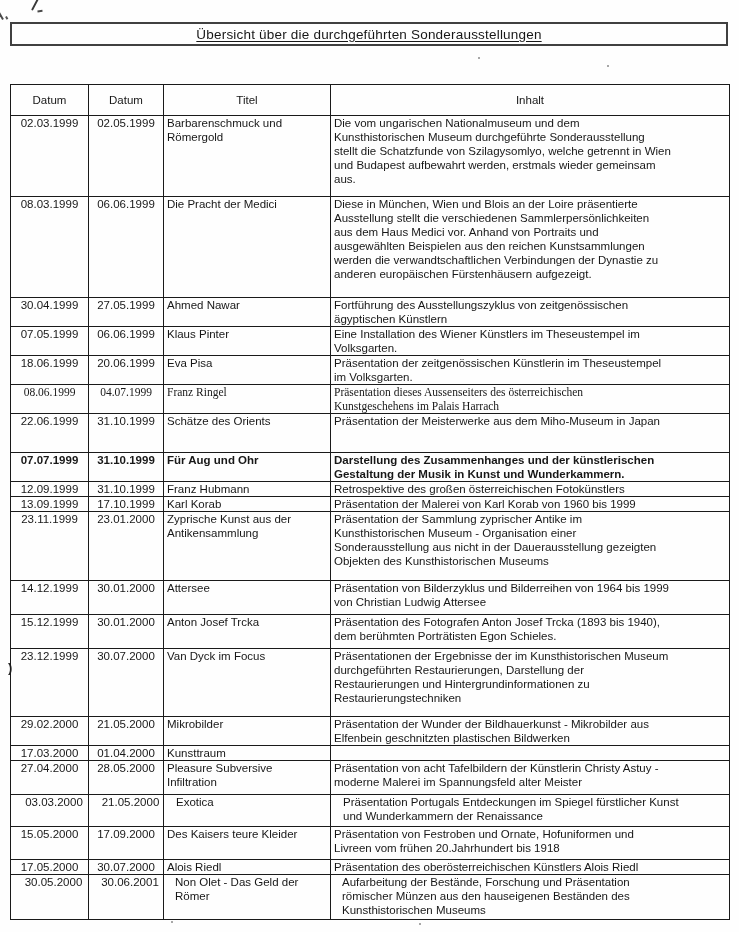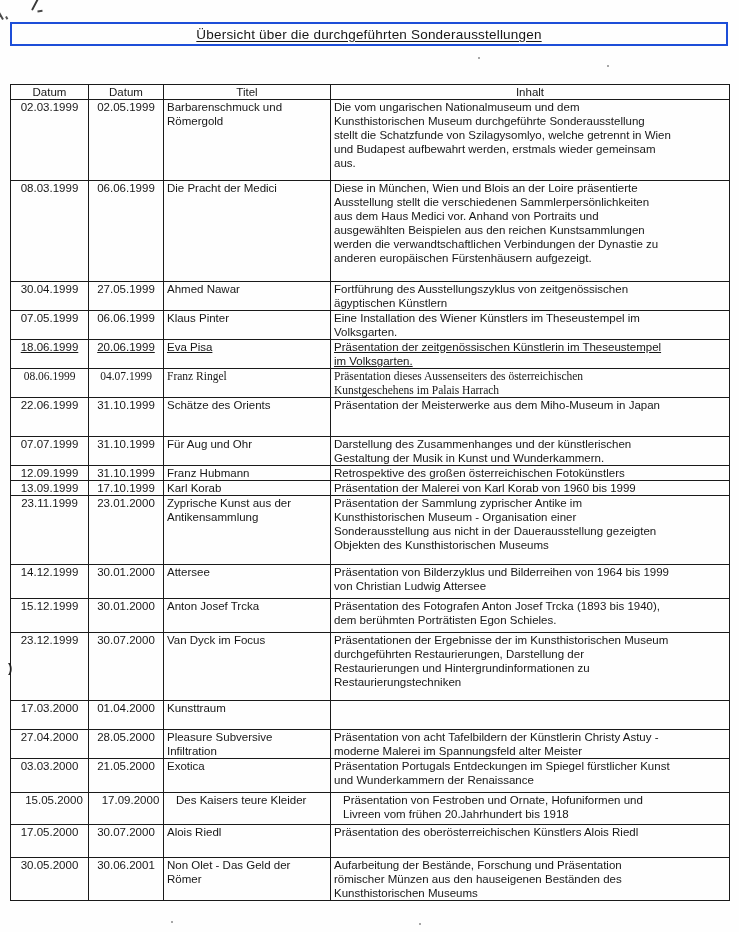--- a/index.html
+++ b/index.html
@@ -17,21 +17,21 @@
     overflow: hidden;
   }
 
   
   .title-box {
     position: absolute;
     left: 10px;
     top: 22px;
     width: 714px;
     height: 20px;
-    border: 2px solid #1d4ed8;
+    border: 2px solid #404040;
     display: flex;
     align-items: center;
     justify-content: center;
   }
   .title-text {
     font-size: 13.5px;
     letter-spacing: 0.2px;
     text-decoration: underline;
     text-underline-offset: 2px;
     white-space: nowrap;
@@ -52,41 +52,41 @@
     font-size: 11.5px;
     line-height: 14px;
     font-weight: 400;
     padding: 0 3px;
     vertical-align: top;
     overflow: hidden;
   }
   table.exh th {
     text-align: center;
     height: 14px;
-    padding: 0;
+    padding: 8px;
   }
   td.c-date {
     text-align: center;
     white-space: nowrap;
   }
   td.c-title,
   td.c-content {
     white-space: pre-line;
   }
   td.c-content { padding-left: 4px; }
 
   
   tbody tr:nth-child(1)  td { height: 80px; }
   tbody tr:nth-child(2)  td { height: 100px; }
   tbody tr:nth-child(3)  td { height: 27px; }
   tbody tr:nth-child(4)  td { height: 27px; }
-  tbody tr:nth-child(5)  td { height: 27px; text-decoration: underline; }
+  tbody tr:nth-child(5)  td { height: 27px; }
   tbody tr:nth-child(6)  td { height: 27px; font-family: Liberation Serif, serif; }
   tbody tr:nth-child(7)  td { height: 38px; }
-  tbody tr:nth-child(8)  td { height: 27px; }
+  tbody tr:nth-child(8)  td { height: 27px; font-weight: bold; }
   tbody tr:nth-child(9)  td { height: 14px; margin-top: 20px; }
   tbody tr:nth-child(10) td { height: 14px; }
   tbody tr:nth-child(11) td { height: 68px; }
   tbody tr:nth-child(12) td { height: 33px; }
   tbody tr:nth-child(13) td { height: 33px; }
   tbody tr:nth-child(14) td { height: 67px; }
   tbody tr:nth-child(15) td { height: 28px; }
   tbody tr:nth-child(16) td { height: 14px; }
   tbody tr:nth-child(17) td { height: 33px; }
   tbody tr:nth-child(18) td { height: 31px; padding-left: 12px; }
@@ -270,20 +270,27 @@
         <tr>
     <td class="c-date">23.12.1999</td>
     <td class="c-date">30.07.2000</td>
     <td class="c-title">Van Dyck im Focus</td>
     <td class="c-content">Präsentationen der Ergebnisse der im Kunsthistorischen Museum
 durchgeführten Restaurierungen, Darstellung der
 Restaurierungen und Hintergrundinformationen zu
 Restaurierungstechniken</td>
   </tr>
         <tr>
+    <td class="c-date">29.02.2000</td>
+    <td class="c-date">21.05.2000</td>
+    <td class="c-title">Mikrobilder</td>
+    <td class="c-content">Präsentation der Wunder der Bildhauerkunst - Mikrobilder aus
+Elfenbein geschnitzten plastischen Bildwerken</td>
+  </tr>
+        <tr>
     <td class="c-date">17.03.2000</td>
     <td class="c-date">01.04.2000</td>
     <td class="c-title">Kunsttraum</td>
     <td class="c-content"></td>
   </tr>
         <tr>
     <td class="c-date">27.04.2000</td>
     <td class="c-date">28.05.2000</td>
     <td class="c-title">Pleasure Subversive
 Infiltration</td>

